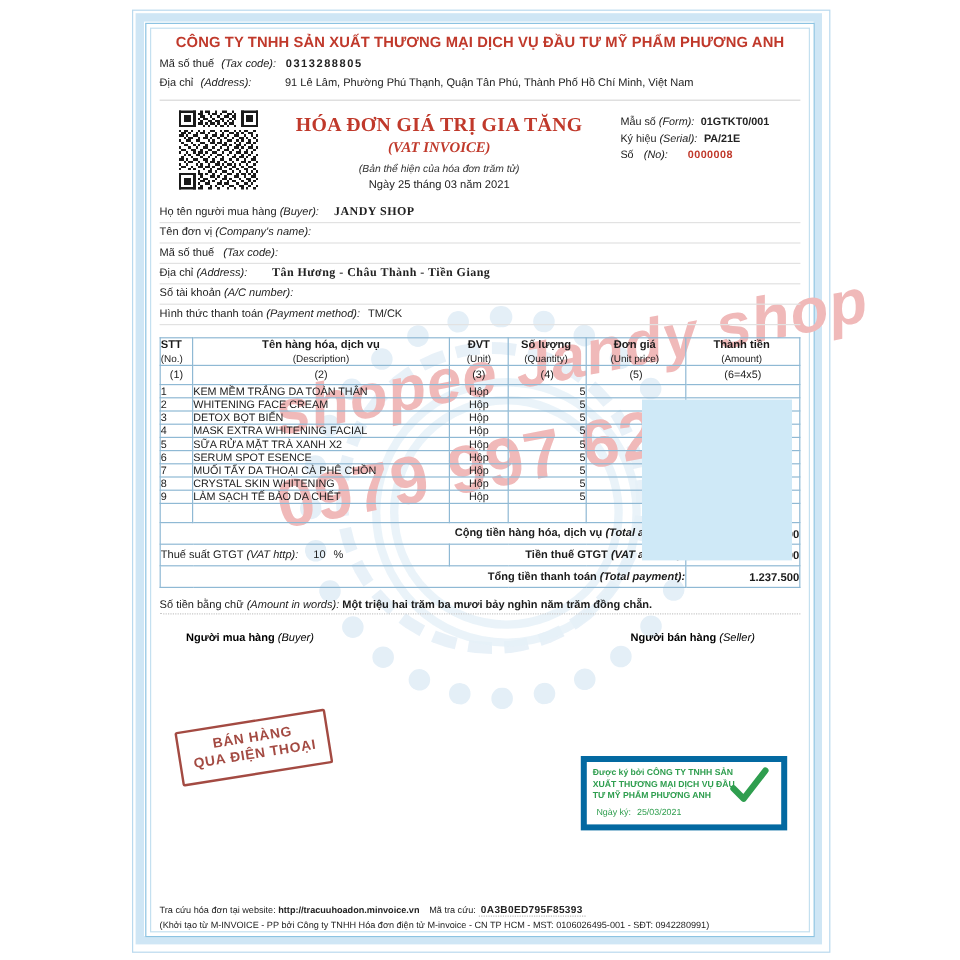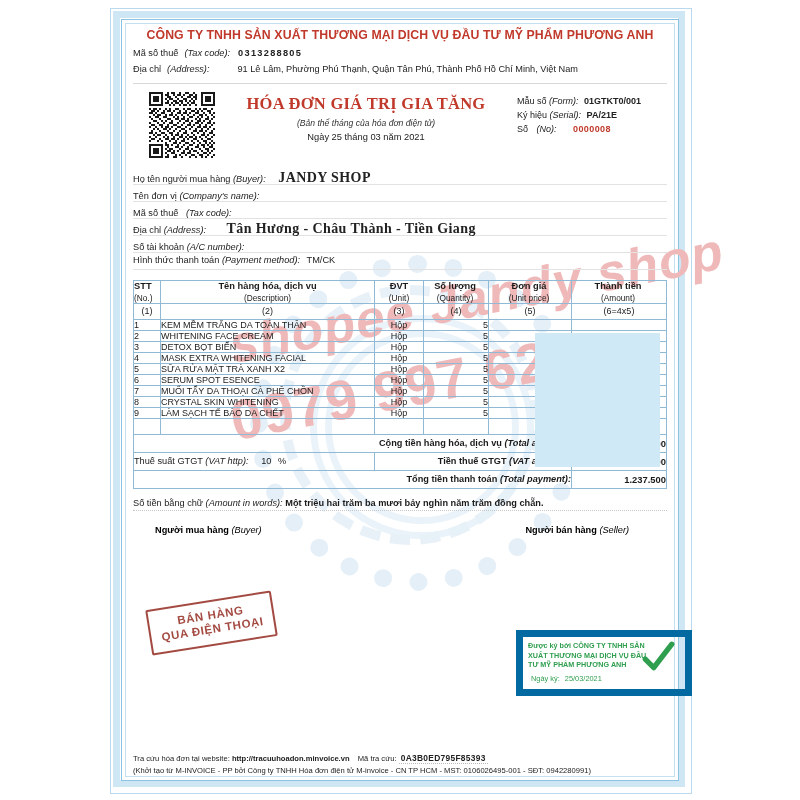--- a/index.html
+++ b/index.html
@@ -102,21 +102,21 @@
   .tr-row{margin-bottom:4px;white-space:nowrap;}
   .tr-val{font-weight:bold;margin-left:3px;}
   .tr-no{font-weight:bold;color:#c0392b;margin-left:14px;letter-spacing:.4px;}
 
   .buyer{margin-top:12px;}
   .brow{position:relative;font-size:9.2px;color:#222;height:17px;}
   .brow .underline{
     position:absolute;left:0;right:0;bottom:2px;border-bottom:1px solid #e2e2e2;
   }
   .brow .txt{position:relative;z-index:2;background:transparent;}
-  .bval{margin-left:10px;font-family:"Liberation Serif", serif;font-weight:bold;font-size:14px;letter-spacing:.4px;}
+  .bval{margin-left:10px;font-family:"Liberation Serif", serif;font-weight:bold;font-size:10px;letter-spacing:.4px;}
   .bval-plain{margin-left:4px;font-weight:normal;font-family:"Liberation Sans",sans-serif;font-size:9.2px;letter-spacing:0;text-align:right;}
 
   
   table.inv{
     width:100%;border-collapse:collapse;margin-top:8px;
     font-size:9px;color:#1b1b1b;
   }
   table.inv th, table.inv td{
     border:1px solid #8fb9d4;
     padding:0;
@@ -159,22 +159,22 @@
     font-size:11.5px;
     line-height:1.25;
     letter-spacing:.6px;
     font-family:"Liberation Sans", sans-serif;
     opacity:.92;
     border-radius:2px;
   }
 
   
   .esign{
-    position:absolute;left:516px;top:630px;width:152px;
-    border:7px solid #0369a1;
+    position:absolute;left:484px;top:630px;width:152px;
+    border:5px solid #0369a1;
     padding:4px 5px 5px 5px;
     color:#2f9e4f;
     font-size:7.2px;
     line-height:1.35;
     font-weight:bold;
   }
   .esign .date{margin-top:4px;font-size:7.4px;}
   .esign .date span{font-weight:normal;margin-left:3px;}
   .check{
     position:absolute;right:10px;top:4px;width:34px;height:34px;
@@ -527,21 +527,22 @@
             <rect x="20" y="32" width="1" height="1"></rect>
             <rect x="23" y="32" width="1" height="1"></rect>
             <rect x="26" y="32" width="1" height="1"></rect>
             <rect x="28" y="32" width="1" height="1"></rect>
             <rect x="31" y="32" width="1" height="1"></rect>
         </g>
       </svg>
 
       <div class="title-mid">
         <div class="t1">HÓA ĐƠN GIÁ TRỊ GIA TĂNG</div>
-        <div class="t3">(Bản thể tháng của hóa đơn điện tử)</div>
+        <div class="t2">(VAT INVOICE)</div>
+        <div class="t3">(Bản thể hiện của hóa đơn trăm tử)</div>
         <div class="t4">Ngày 25 tháng 03 năm 2021</div>
       </div>
 
       <div class="title-right">
         <div class="tr-row">
           <span>Mẫu số</span>
           <span class="it">(Form):</span>
           <span class="tr-val">01GTKT0/001</span>
         </div>
         <div class="tr-row">

